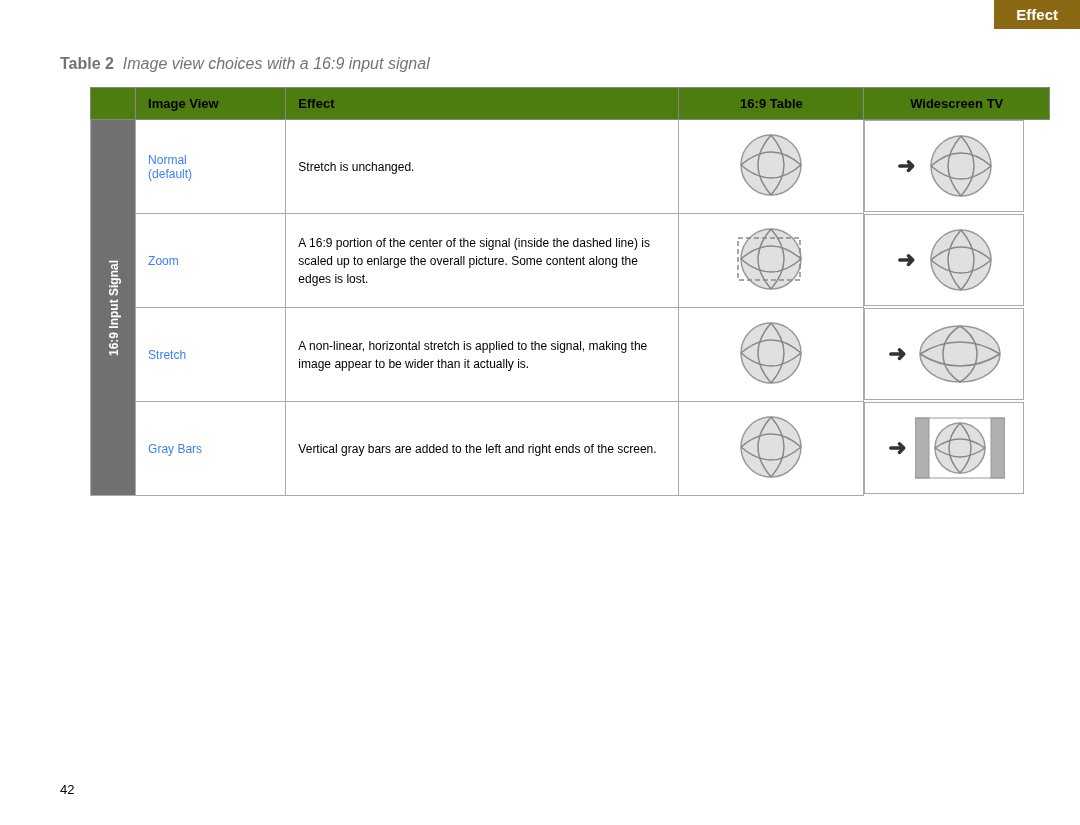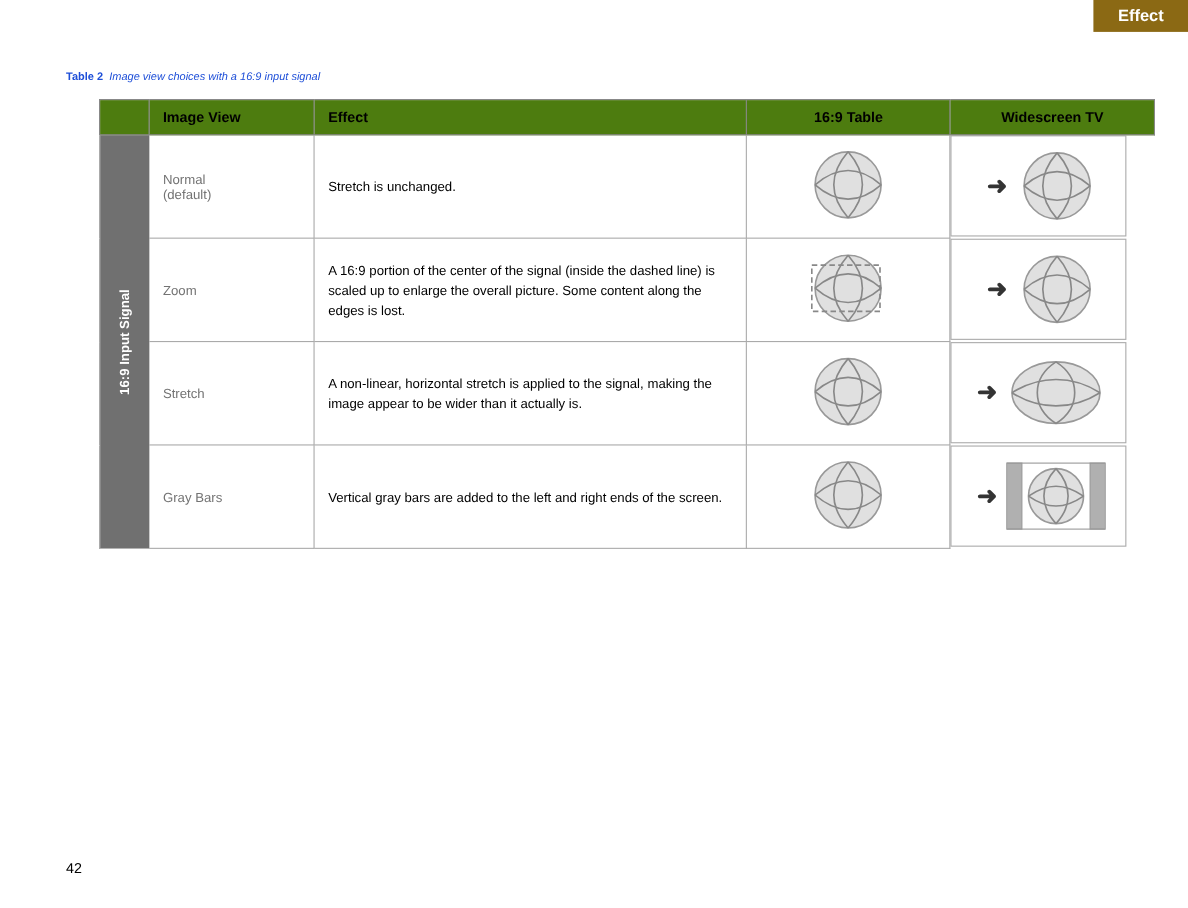--- a/index.html
+++ b/index.html
@@ -41,25 +41,24 @@
       color: #000;
     }
     .operation-divider {
       border: none;
       border-top: 2px solid #000;
       margin-top: 2px;
     }
 
     
     .table-caption {
-      font-size: 10px;
+      font-size: 16px;
       font-style: italic;
       margin-bottom: 14px;
-      color: #1d4ed8;
-      margin-top: 10px;
+      color: #737373;
     }
     .table-caption .table-label {
       font-weight: bold;
       font-style: normal;
     }
 
     
     .main-table {
       width: 960px;
       border-collapse: collapse;
@@ -107,21 +106,21 @@
     
     .data-row td {
       border: 1px solid #aaa;
       vertical-align: middle;
       padding: 10px 12px;
       font-size: 12px;
     }
 
     .image-view-cell {
       font-size: 12px;
-      color: #737373;
+      color: #3b82f6;
       width: 130px;
     }
     .effect-cell {
       font-size: 12px;
       color: #000;
       width: 340px;
       line-height: 1.5;
     }
     .visual-cell {
       text-align: center;

